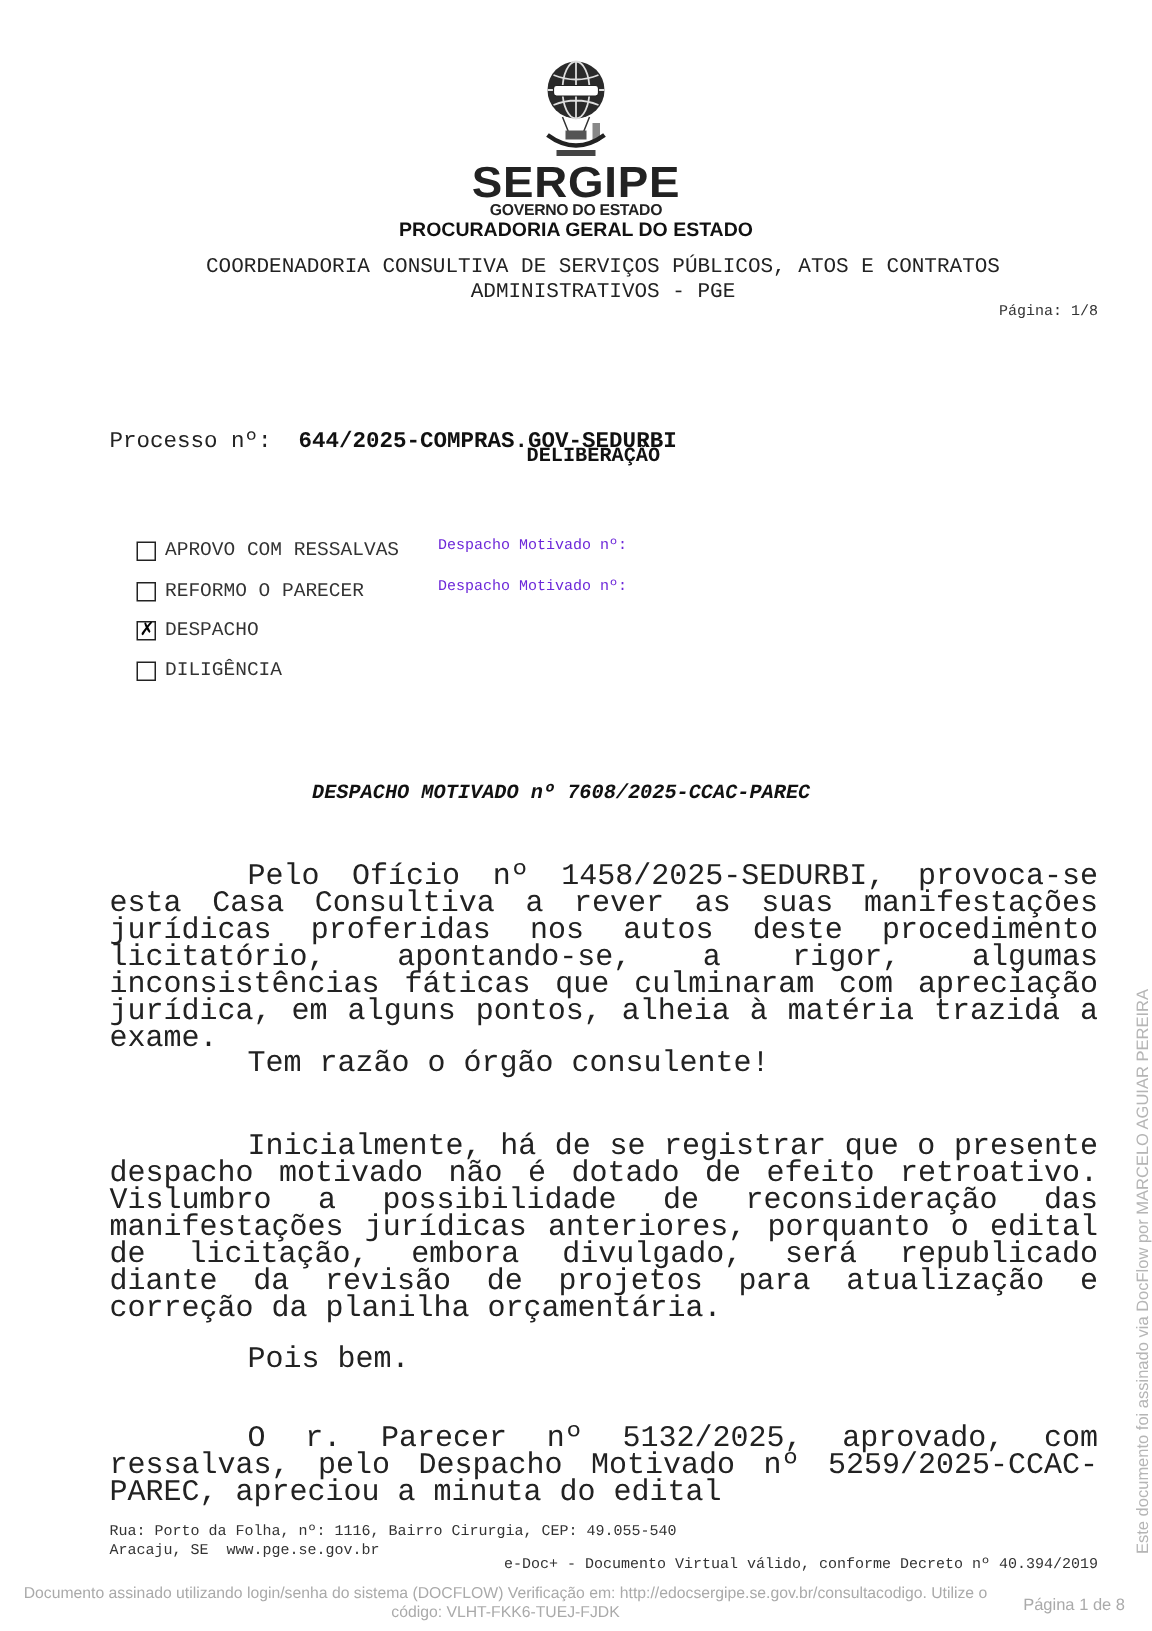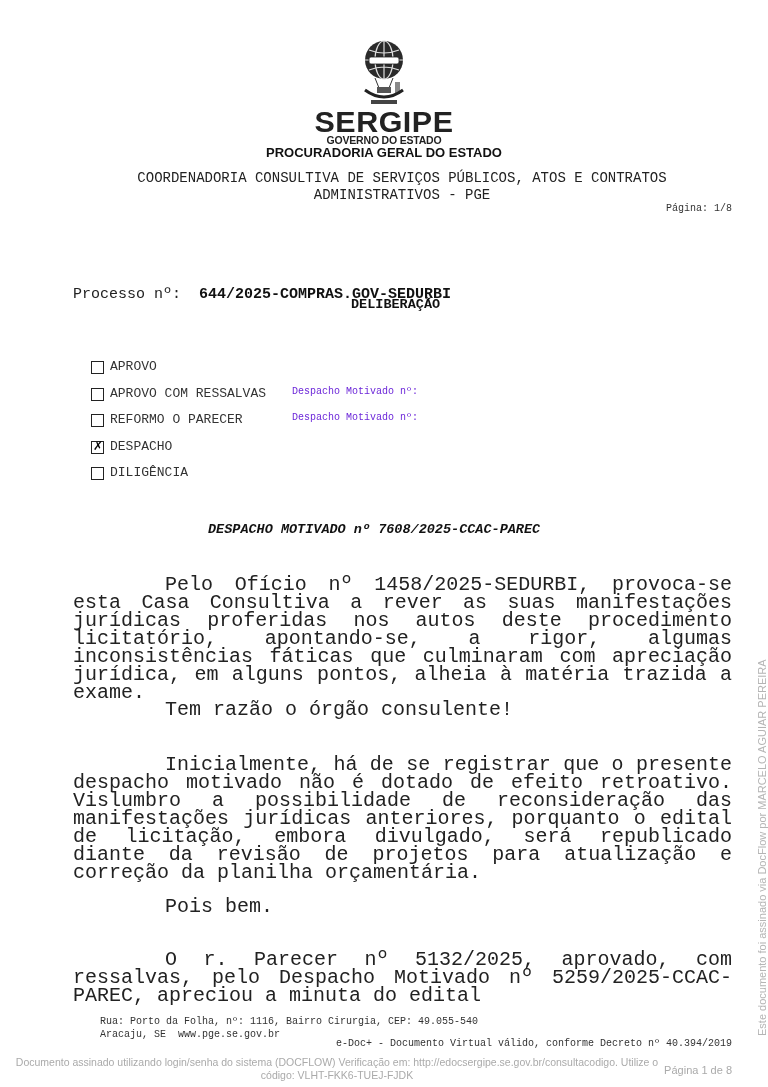--- a/index.html
+++ b/index.html
@@ -31,25 +31,25 @@
   .desp-title { position: absolute; left: 208px; top: 522px; font-size: 13.5px; font-weight: bold; font-style: italic; color: #111; }
 
   .para { position: absolute; left: 73px; width: 659px; font-size: 20px; line-height: 18px; color: #222; text-align: justify; }
   .para .ind { display: inline-block; width: 92px; }
   .p1 { top: 576px; }
   .p2 { top: 701px; }
   .p3 { top: 756px; }
   .p4 { top: 898px; }
   .p5 { top: 951px; }
 
-  .footer-addr { position: absolute; left: 73px; top: 1015px; font-size: 10px; line-height: 13px; color: #333; margin-left: 27px; }
+  .footer-addr { position: absolute; left: 73px; top: 1015px; font-size: 10px; line-height: 13px; color: #333; }
   .footer-edoc { position: absolute; right: 36px; top: 1038px; font-size: 10px; color: #333; }
 
   .sign-bar { position: absolute; left: 12px; top: 1056px; width: 650px; font-size: 10.5px; line-height: 13px; color: #aaaaaa; text-align: center; }
-  .sign-page { position: absolute; right: 36px; top: 1064px; font-size: 11px; color: #aaaaaa; }
+  .sign-page { position: absolute; right: 18px; top: 1064px; font-size: 11px; color: #aaaaaa; }
 
   .vertical-note { position: absolute; left: 756px; top: 1036px; transform-origin: 0 0; transform: rotate(-90deg); font-size: 11px; color: #b5b5b5; white-space: nowrap; }
 </style>
 </head>
 <body>
 
 <div class="logo-wrap">
   <svg class="emblem" viewBox="0 0 50 70">
     <circle cx="25" cy="22" r="19" fill="#2a2a2a"></circle>
     <path d="M6 22 H44 M25 3 V41 M10 12 Q25 18 40 12 M10 32 Q25 26 40 32" stroke="#ddd" stroke-width="1.2" fill="none"></path>
@@ -72,25 +72,20 @@
 </div>
 <div class="page-num mono">Página: 1/8</div>
 
 <div class="delib mono">DELIBERAÇÃO</div>
 <div class="processo mono">
   <span>Processo nº:</span>
   <b>644/2025-COMPRAS.GOV-SEDURBI</b>
 </div>
 
 <div class="options mono">
-  <div class="opt">
-    <span class="box"></span>
-    <span class="opt-label">APROVO</span>
-    <span class="opt-extra"></span>
-  </div>
   <div class="opt">
     <span class="box"></span>
     <span class="opt-label">APROVO COM RESSALVAS</span>
     <span class="opt-extra">Despacho Motivado nº:</span>
   </div>
   <div class="opt">
     <span class="box"></span>
     <span class="opt-label" style="width:168px;margin-right:14px;">REFORMO O PARECER</span>
     <span class="opt-extra">Despacho Motivado nº:</span>
   </div>

